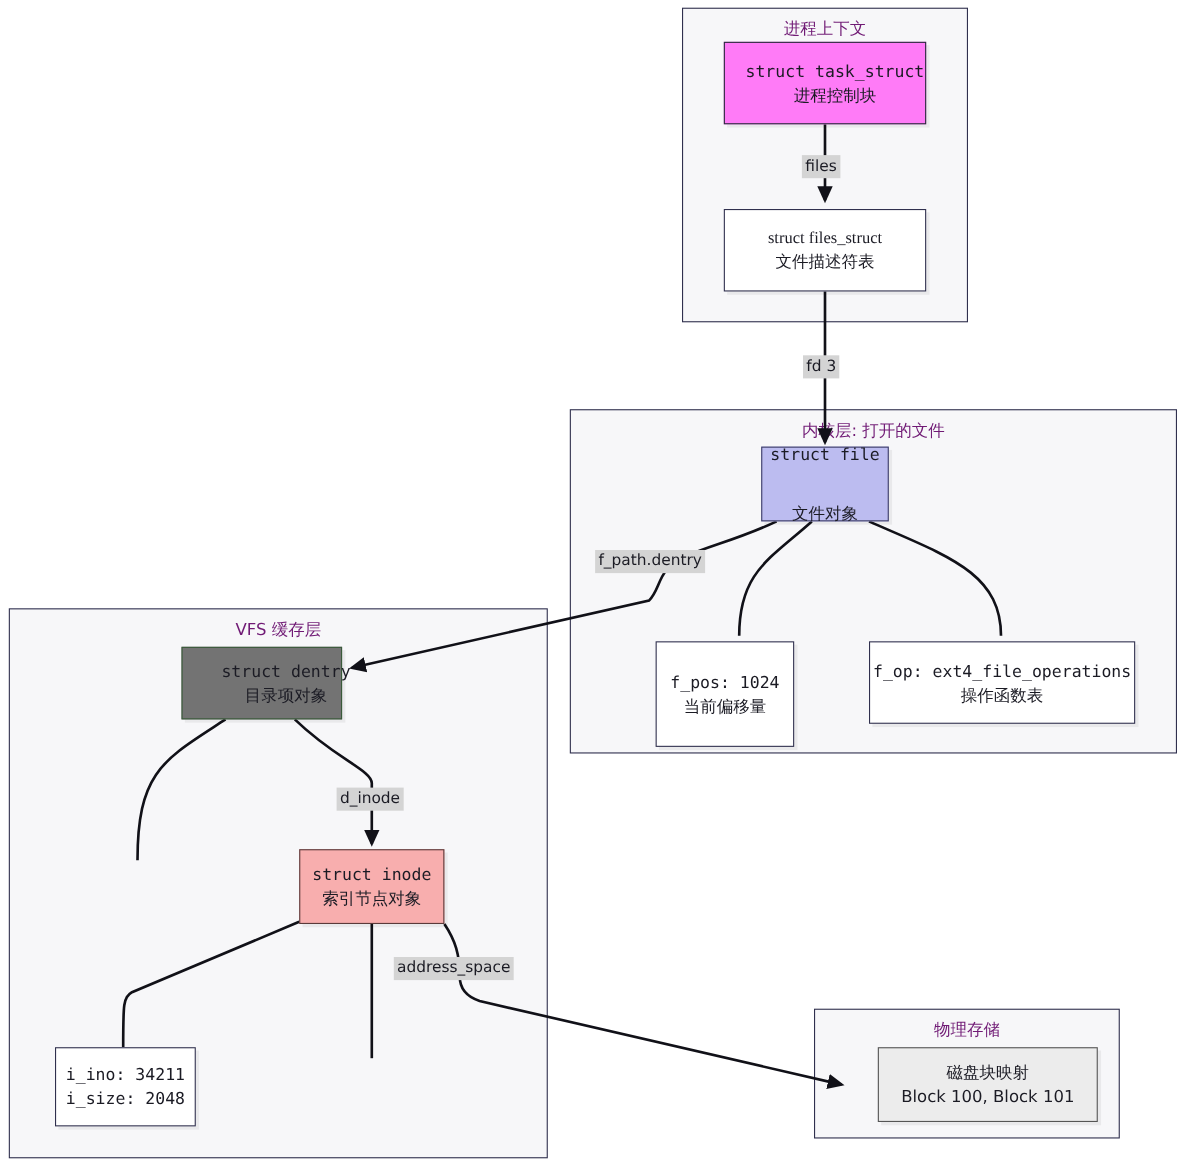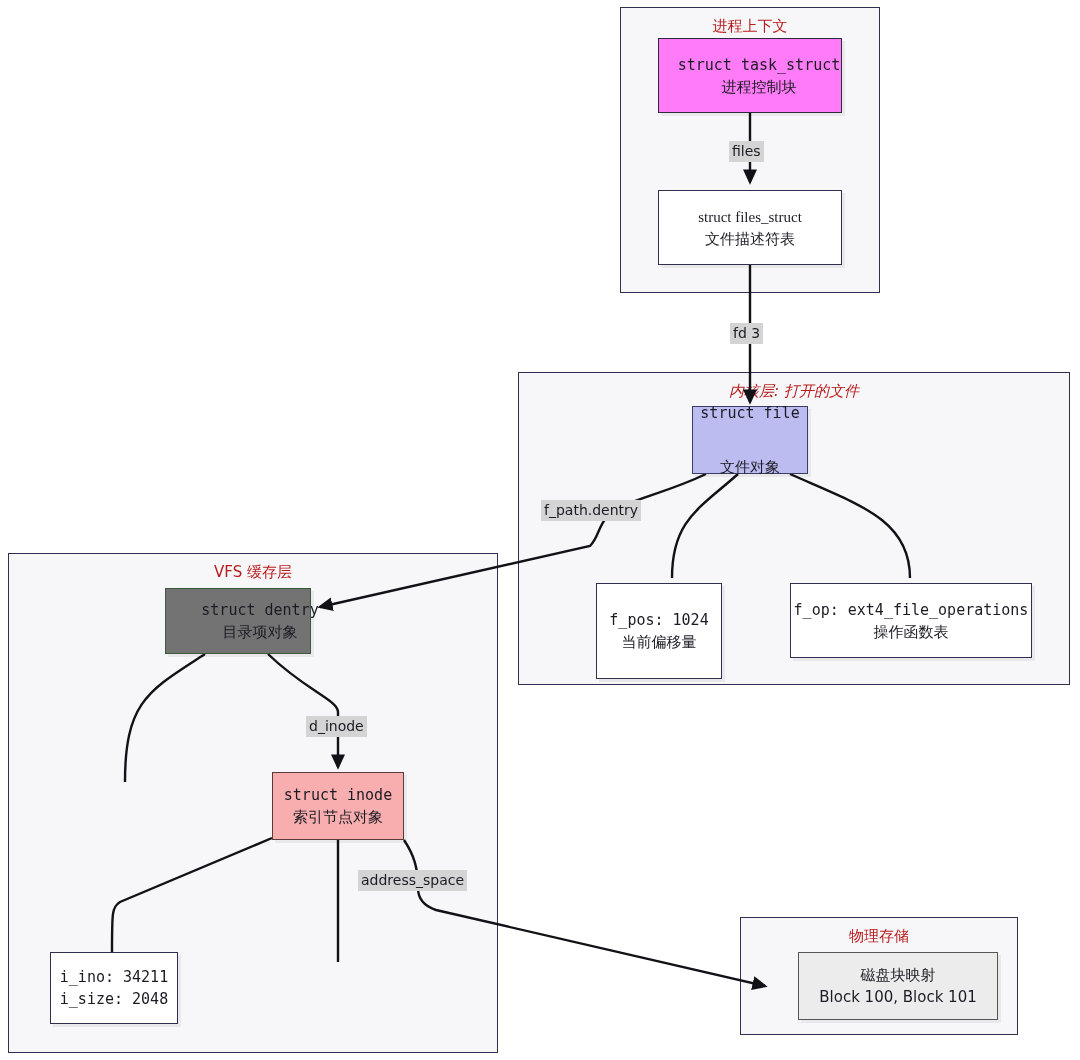--- a/index.html
+++ b/index.html
@@ -36,21 +36,21 @@
     border: 1.6px solid #30304e;
     box-sizing: border-box;
   }
   .cluster-title {
     position: absolute;
     left: 0;
     right: 0;
     top: 8px;
     text-align: center;
     font-size: 15px;
-    color: #b91c1c;
+    color: #701a75;
     line-height: 20px;
     white-space: nowrap;
   }
   
   .node {
     position: absolute;
     box-sizing: border-box;
     border: 1.6px solid #30304e;
     background: #ffffff;
     display: flex;
@@ -86,21 +86,21 @@
 </style>
 </head>
 <body>
 
 <div id="canvas">
 
   <div class="cluster" style="left:620px; top:7px; width:260px; height:286px;">
     <div class="cluster-title">进程上下文</div>
   </div>
 
-  <div class="cluster" style="left:518px; top:372px; width:552px; height:313px;font-style:italic;">
+  <div class="cluster" style="left:518px; top:372px; width:552px; height:313px;">
     <div class="cluster-title">内核层: 打开的文件</div>
   </div>
 
   <div class="cluster" style="left:8px; top:553px; width:490px; height:500px;">
     <div class="cluster-title">VFS 缓存层</div>
   </div>
 
   <div class="cluster" style="left:740px; top:917px; width:278px; height:118px;">
     <div class="cluster-title">物理存储</div>
   </div>

